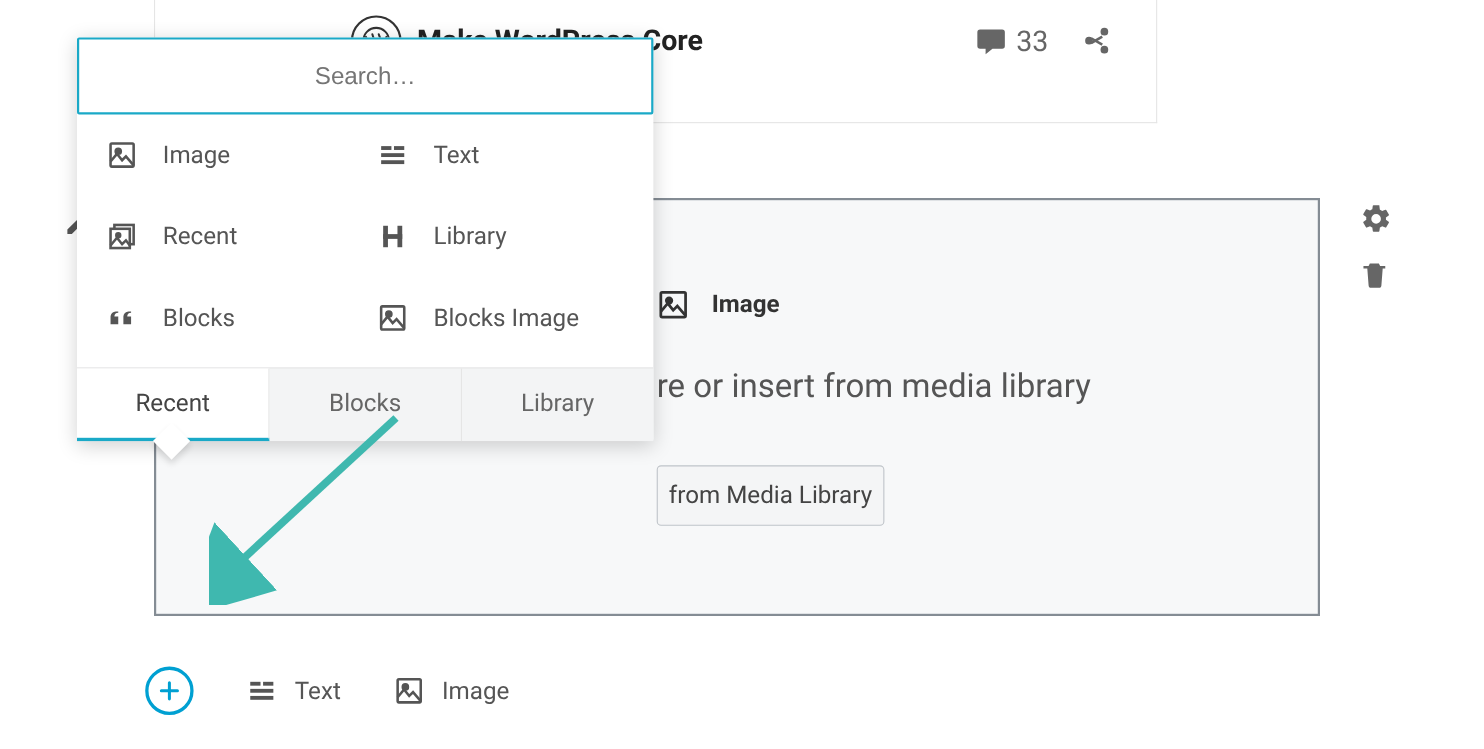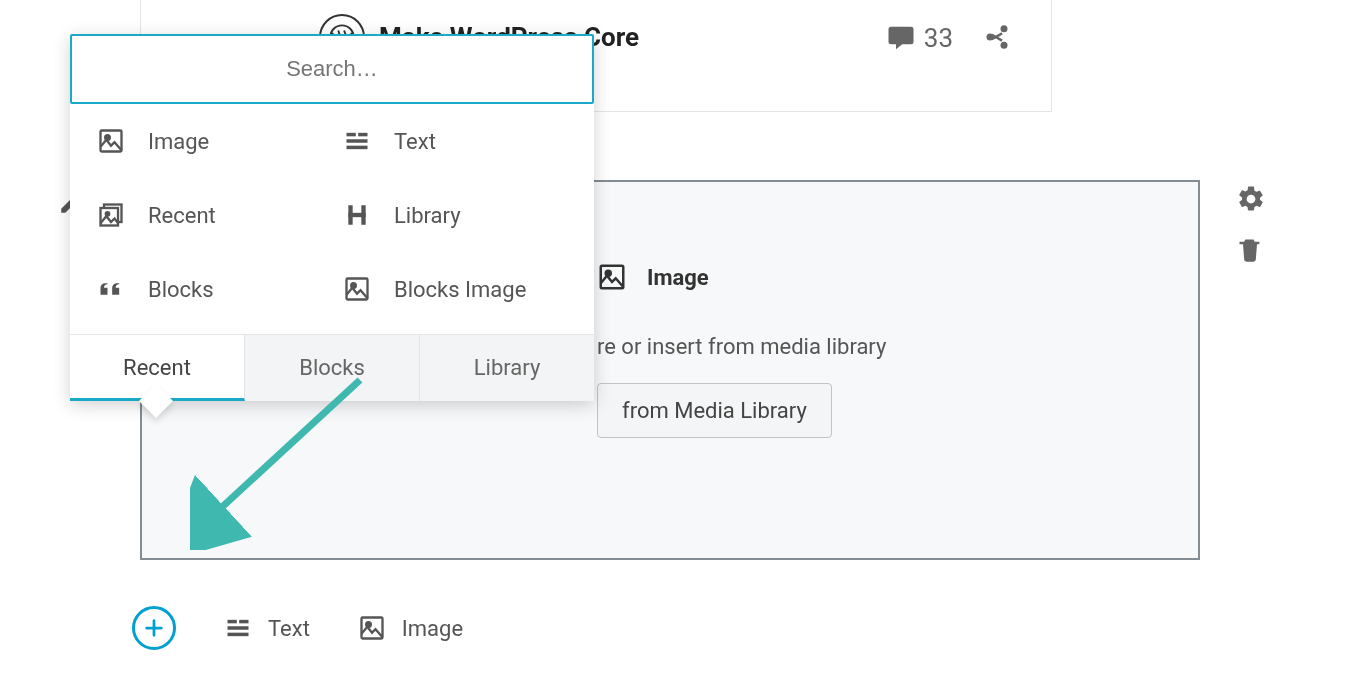--- a/index.html
+++ b/index.html
@@ -95,27 +95,27 @@
   .image-block-title {
     display: flex;
     align-items: center;
     gap: 20px;
     font-size: 22px;
     font-weight: 700;
     color: #333;
   }
   .image-block-sub {
     margin-top: 42px;
-    font-size: 22px;
+    font-size: 30px;
     color: #555;
   }
   .media-btn {
     display: inline-block;
-    margin-top: 24px;
-    padding: 14px 24px;
+    margin-top: 54px;
+    padding: 14px 10px;
     border: 1px solid #bfc4c9;
     background: #f4f5f6;
     color: #444;
     font-size: 22px;
     border-radius: 4px;
   }
 
   
   .side-controls {
     position: absolute;

